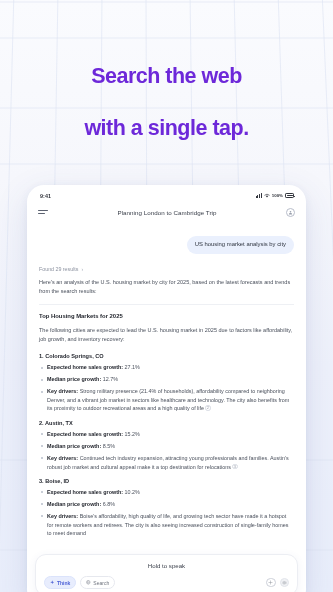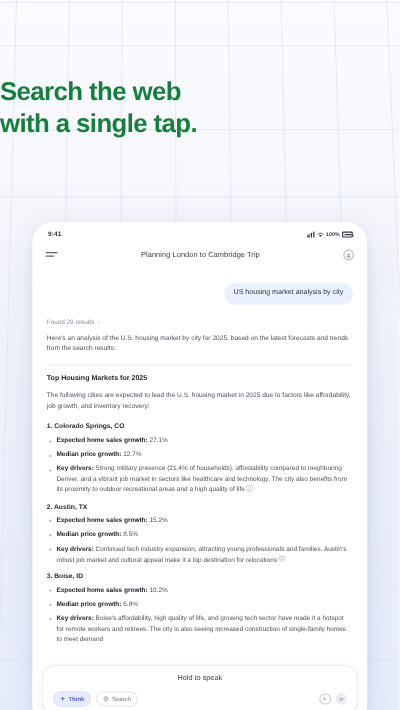--- a/index.html
+++ b/index.html
@@ -35,29 +35,29 @@
     stroke: #dfe5f4;
     stroke-width: 0.7;
   }
 
   
   .headline {
     position: absolute;
     top: 63px;
     left: 0;
     right: 0;
-    text-align: left;
-    color: #15803d;
+    text-align: center;
+    color: #6d28d9;
     font-size: 21.5px;
     line-height: 1.27;
     font-weight: 700;
     letter-spacing: -0.5px;
     z-index: 3;
   }
-  .headline .l2 { display: block; }
+  .headline .l2 { display: block; margin-top: 25px; }
 
   
   .phone {
     position: absolute;
     left: 27px;
     top: 185px;
     width: 279px;
     height: 420px;
     background: #ffffff;
     border-radius: 17px;

